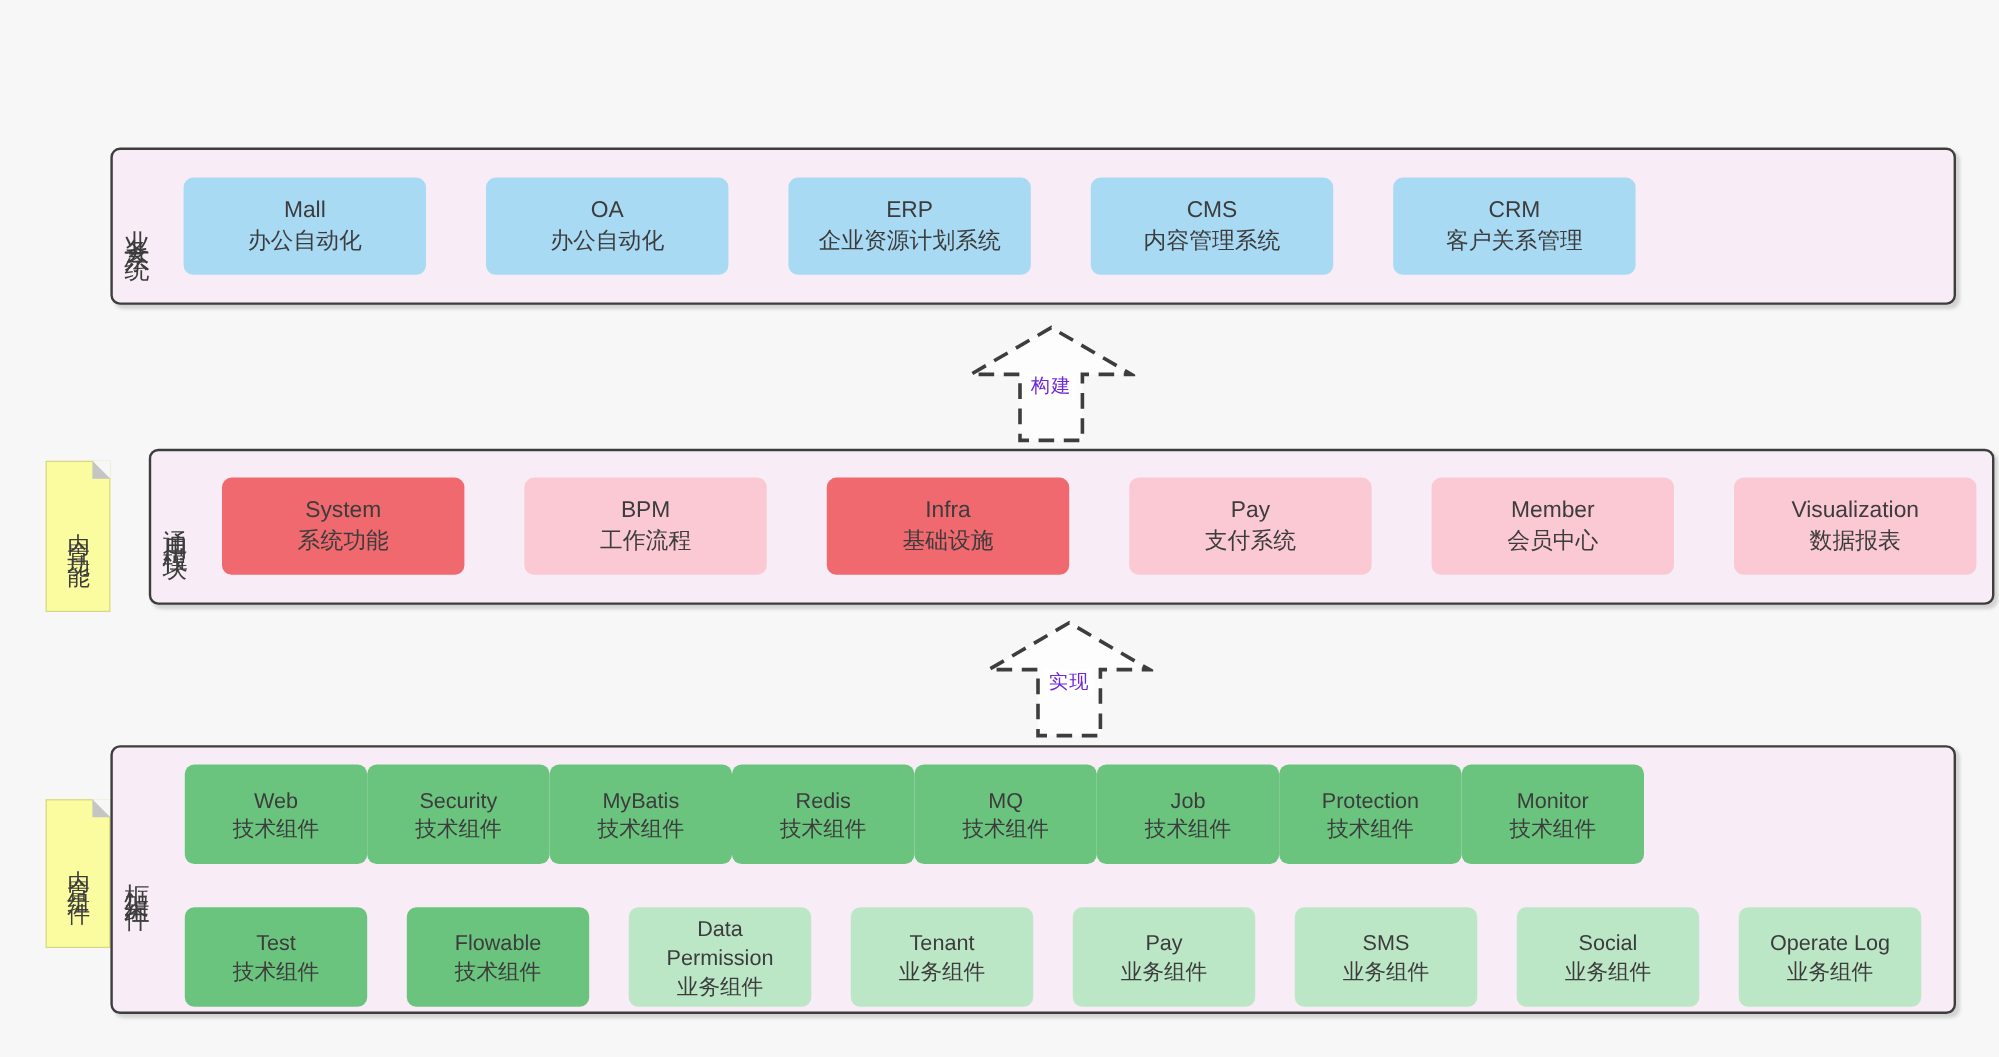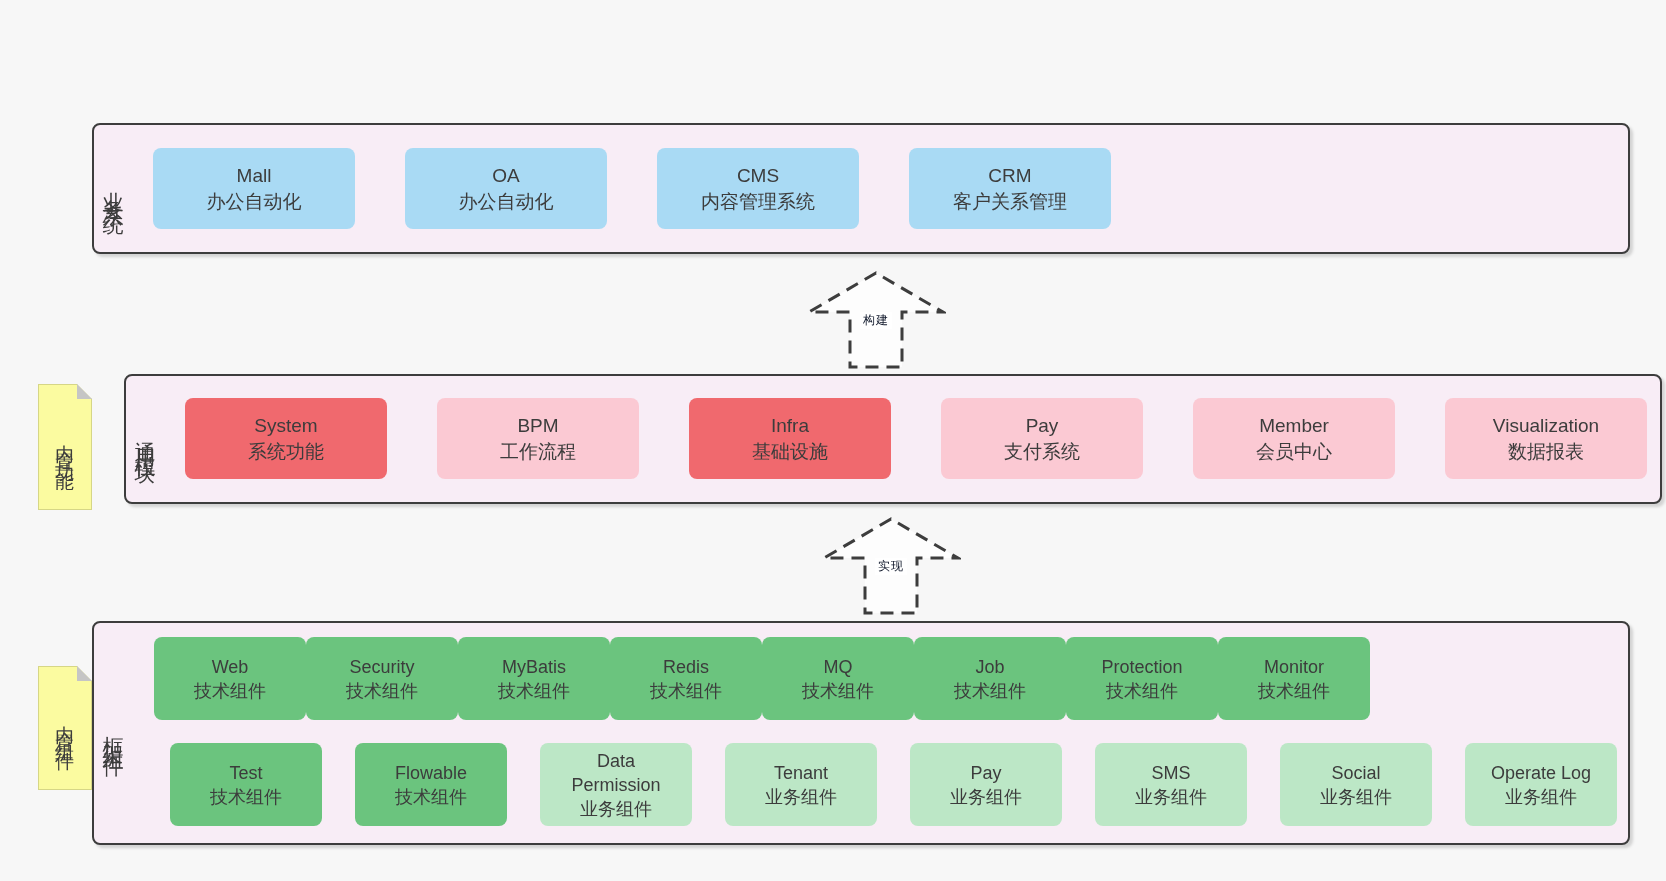--- a/index.html
+++ b/index.html
@@ -26,21 +26,21 @@
   .vlabel{
     position:absolute;left:9px;top:50%;transform:translateY(-50%);
     writing-mode:vertical-lr;text-orientation:upright;
     font-size:21px;letter-spacing:7px;line-height:1;
     color:#3c3c3c;white-space:nowrap;
   }
   .row{position:absolute;display:flex;}
   #panel-business .row{left:59px;top:23px;gap:50px;}
   #panel-modules .row{left:59px;top:22px;gap:50px;}
   #panel-framework .row-1{left:60px;top:14px;}
-  #panel-framework .row-2{left:60px;top:120px;gap:33px;margin-left:16px;}
+  #panel-framework .row-2{left:60px;top:133px;gap:33px;}
   
   .box{
     display:flex;flex-direction:column;justify-content:center;align-items:center;
     text-align:center;border-radius:8px;box-sizing:border-box;
   }
   .box .t,.box .s{width:100%;}
   .box-lg{width:202px;height:81px;font-size:19px;line-height:26px;}
   .box-sm{width:152px;height:83px;font-size:18px;line-height:24px;}
   .blue{background:#a9daf4;}
   .red{background:#f0696e;}
@@ -68,22 +68,22 @@
     writing-mode:vertical-lr;text-orientation:upright;
     font-size:19px;letter-spacing:9px;line-height:1;color:#3c3c3c;white-space:nowrap;
   }
   
   .arrow{position:absolute;width:140px;height:100px;}
   .arrow svg{display:block;width:140px;height:100px;}
   #arrow-build{left:806px;top:270px;}
   #arrow-implement{left:821px;top:516px;}
   .arrow-label{
     position:absolute;left:50%;top:42px;transform:translateX(-50%);
-    background:#ffffff;padding:0 3px;font-size:12px;letter-spacing:1px;
-    color:#0f172a;white-space:nowrap;
+    background:#ffffff;padding:0 3px;font-size:16px;letter-spacing:1px;
+    color:#6d28d9;white-space:nowrap;
   }
 </style>
 </head>
 <body>
 
 <div class="sticky" id="note-features">
   <span class="vtext">内置功能</span>
 </div>
 <div class="sticky" id="note-components">
   <span class="vtext">内置组件</span>
@@ -93,20 +93,24 @@
   <div class="vlabel">业务系统</div>
   <div class="row">
     <div class="box box-lg blue" id="box-mall">
       <div class="t">Mall</div>
       <div class="s">办公自动化</div>
     </div>
     <div class="box box-lg blue" id="box-oa">
       <div class="t">OA</div>
       <div class="s">办公自动化</div>
     </div>
+    <div class="box box-lg blue" id="box-erp">
+      <div class="t">ERP</div>
+      <div class="s">企业资源计划系统</div>
+    </div>
     <div class="box box-lg blue" id="box-cms">
       <div class="t">CMS</div>
       <div class="s">内容管理系统</div>
     </div>
     <div class="box box-lg blue" id="box-crm">
       <div class="t">CRM</div>
       <div class="s">客户关系管理</div>
     </div>
   </div>
 </section>

